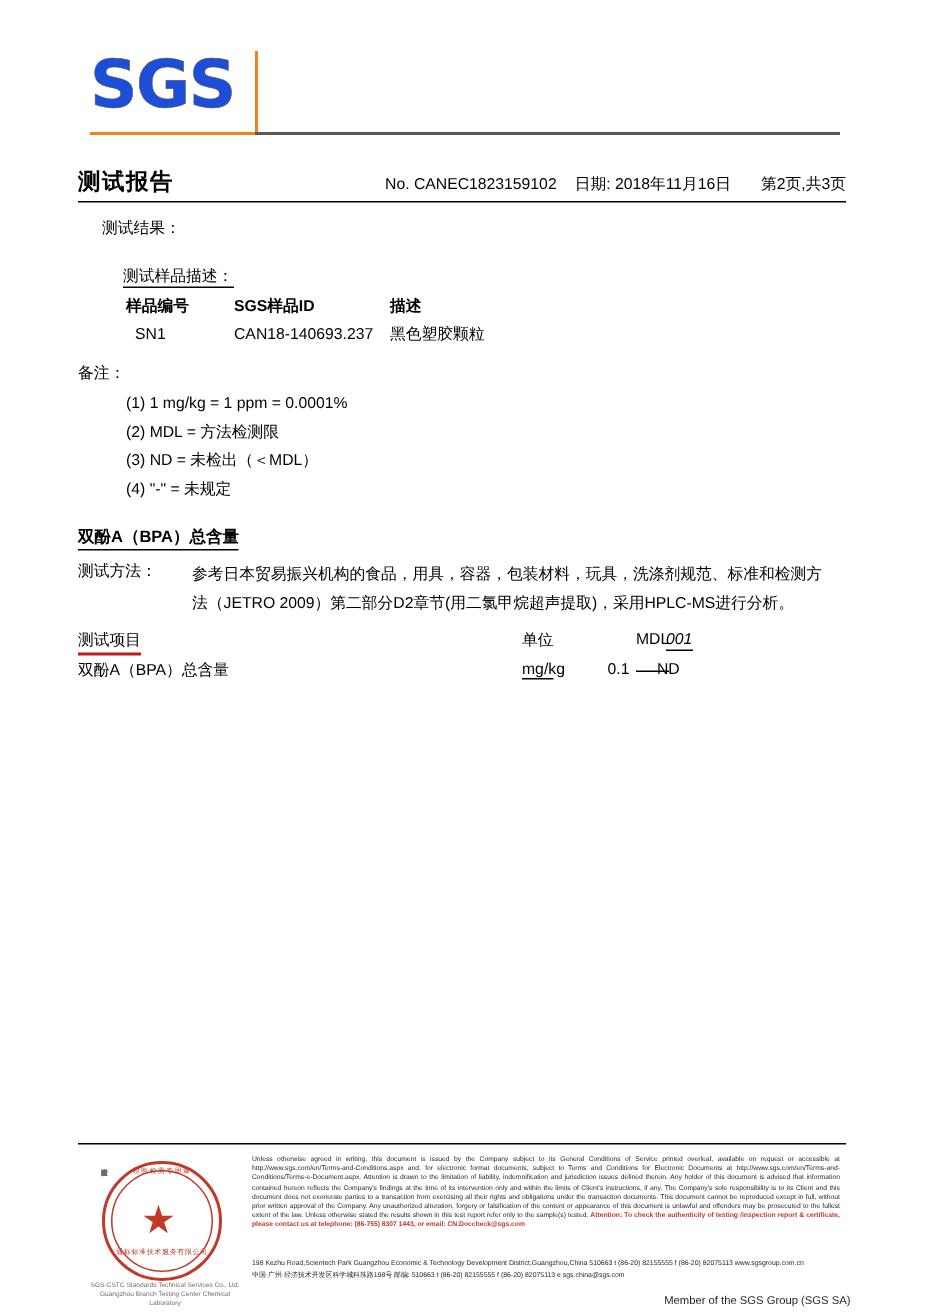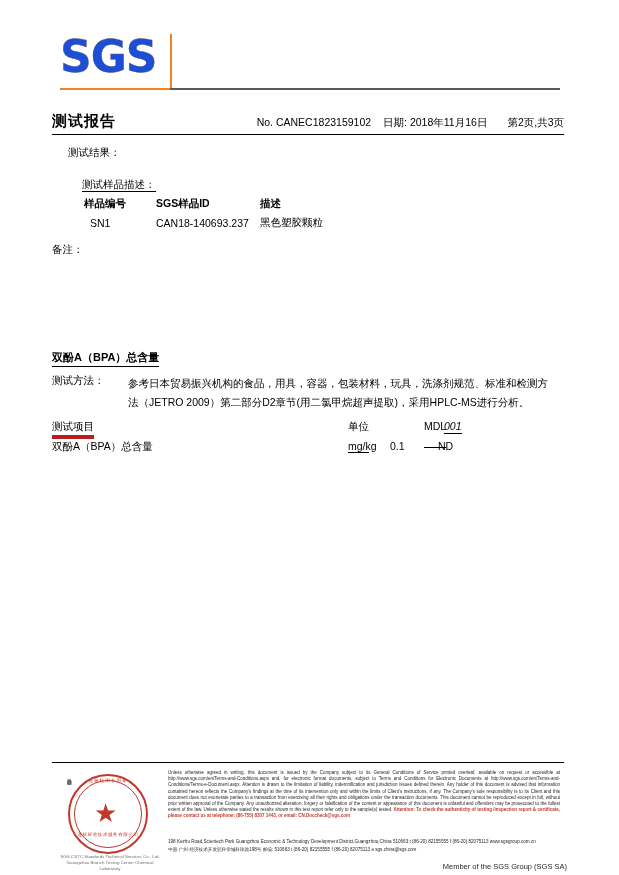--- a/index.html
+++ b/index.html
@@ -182,38 +182,38 @@
     top: 420px;
     width: 512px;
     font-size: 10.5px;
     color: #000;
     height: 16px;
   }
   .res-head .h-item {
     position: absolute;
     font-weight: normal;
   }
-  .h-test   { left: 0px;   border-bottom: 4px solid #b91c1c; padding-bottom: 1px; }
+  .h-test   { left: 0px;   border-bottom: 2px solid #b91c1c; padding-bottom: 1px; }
   .h-unit   { left: 296px; border-bottom: 1px solid #000; padding-bottom: 18px; }
   .h-mdl    { left: 348px; border-bottom: 1px solid #000; padding-bottom: 15px; margin-left: 24px; }
   .h-001    { left: 392px; border-bottom: 1px solid #000; padding-bottom: 1px; font-style: italic; }
 
   .res-row {
     position: absolute;
     left: 52px;
     top: 440px;
     width: 512px;
     font-size: 10.5px;
     color: #000;
     height: 16px;
   }
   .res-row .c { position: absolute; }
   .c-test { left: 0px; }
   .c-unit { left: 296px; }
-  .c-mdl  { left: 338px; }
+  .c-mdl  { left: 353px; }
   .c-val  { left: 386px; }
 
   
   .footer-rule {
     position: absolute;
     left: 52px;
     top: 762px;
     width: 512px;
     height: 1px;
     background: #000;
@@ -365,20 +365,26 @@
     <tbody>
       <tr>
         <td class="cell-no">SN1</td>
         <td>CAN18-140693.237</td>
         <td>黑色塑胶颗粒</td>
       </tr>
     </tbody>
   </table>
 
   <div class="blk label-remark">备注：</div>
+  <div class="remarks">
+    <div>(1) 1 mg/kg = 1 ppm = 0.0001%</div>
+    <div>(2) MDL = 方法检测限</div>
+    <div>(3) ND = 未检出（＜MDL）</div>
+    <div>(4) "-" = 未规定</div>
+  </div>
 
   <div class="section-head">双酚A（BPA）总含量</div>
   <div class="method-label">测试方法：</div>
   <div class="method-text">参考日本贸易振兴机构的食品，用具，容器，包装材料，玩具，洗涤剂规范、标准和检测方法（JETRO 2009）第二部分D2章节(用二氯甲烷超声提取)，采用HPLC-MS进行分析。</div>
 
   <div class="res-head">
     <span class="h-item h-test">测试项目</span>
     <span class="h-item h-unit">单位</span>
     <span class="h-item h-mdl">MDL</span>
     <span class="h-item h-001">001</span>

